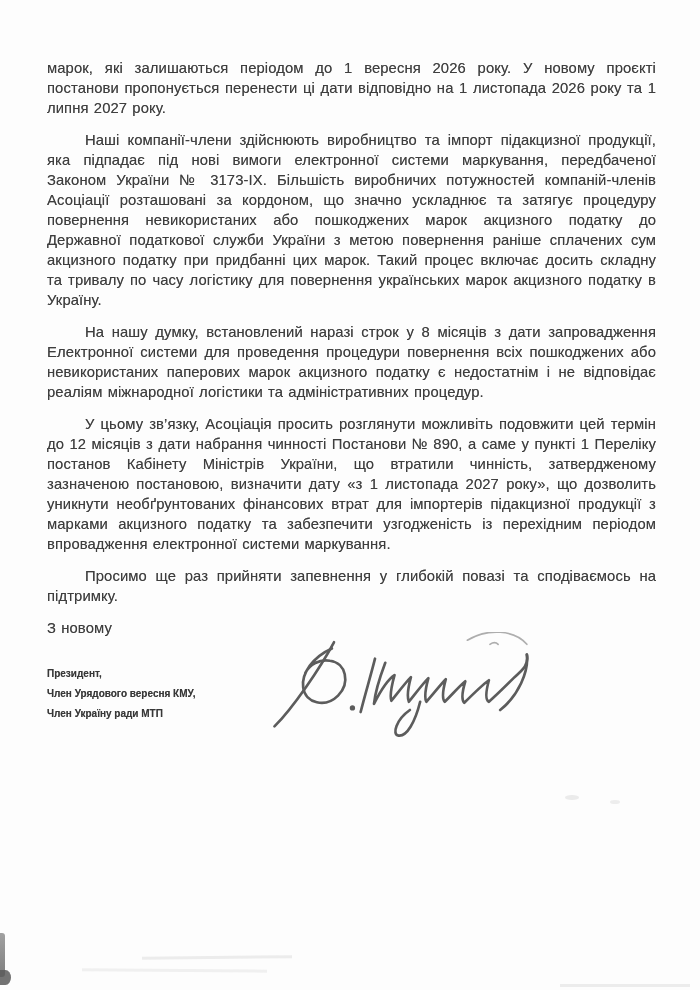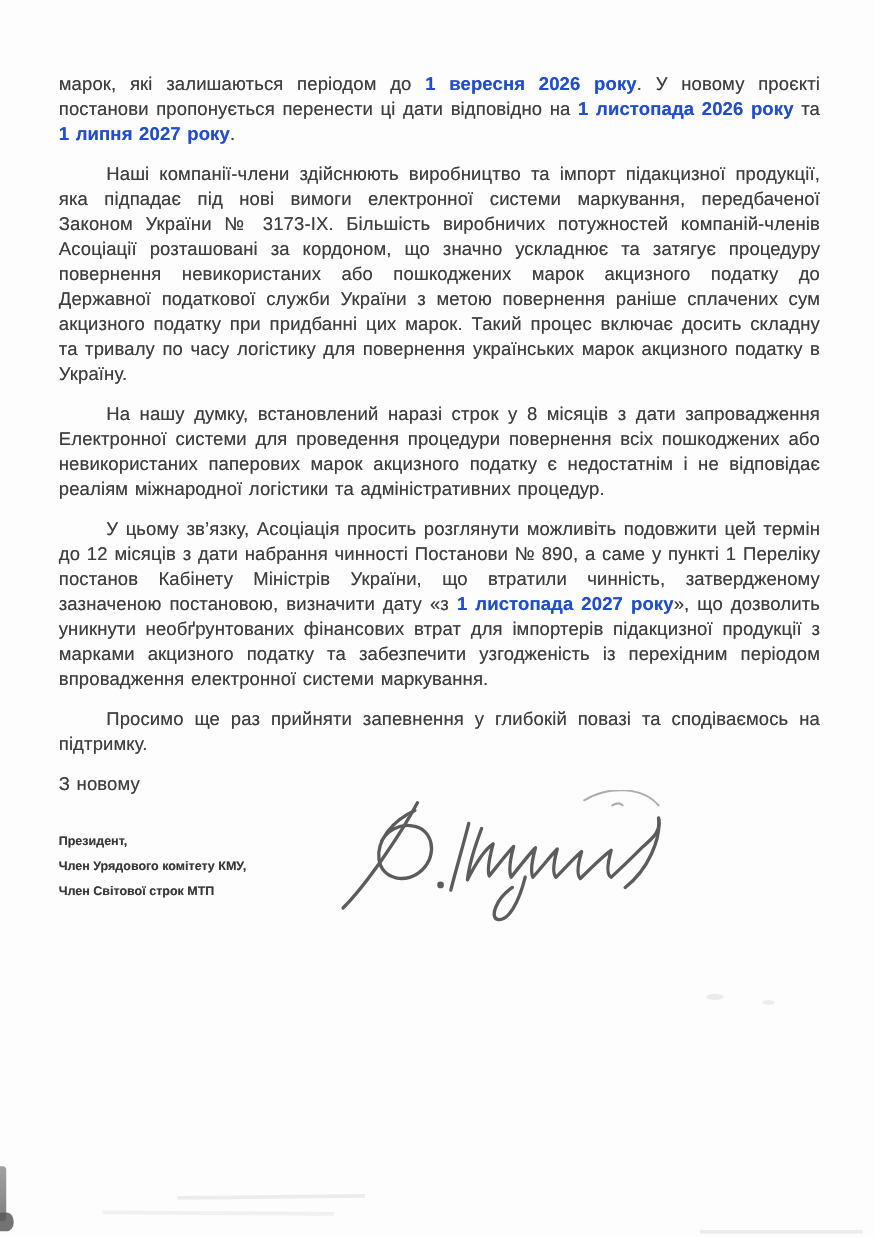--- a/index.html
+++ b/index.html
@@ -24,22 +24,22 @@
     font-size: 14.8px;
     line-height: 20px;
     color: #3e3e3e;
     text-align: justify;
     letter-spacing: 0.1px;
     word-spacing: 1px;
     text-shadow: 0 0 0.45px rgba(40,40,40,0.55);
   }
   .letter p.indent { text-indent: 38px; }
   .letter p .b {
-    font-weight: 700;
-    color: #1d4ed8;
+    font-weight: 400;
+    color: #404040;
   }
   p.closing-request { margin-top: 10px; }
   .valediction {
     margin-top: 8px !important;
     text-align: left !important;
   }
   .signature-area {
     position: relative;
     height: 140px;
     margin-top: 12px;
@@ -101,22 +101,22 @@
 
     <p class="indent"><span>У цьому зв’язку, Асоціація просить розглянути можливіть подовжити цей термін до 12 місяців з дати набрання чинності Постанови № 890, а саме у пункті 1 Переліку постанов Кабінету Міністрів України, що втратили чинність, затвердженому зазначеною постановою, визначити дату «з </span><span class="b">1 листопада 2027 року</span><span>», що дозволить уникнути необґрунтованих фінансових втрат для імпортерів підакцизної продукції з марками акцизного податку та забезпечити узгодженість із перехідним періодом впровадження електронної системи маркування.</span></p>
 
     <p class="indent closing-request"><span>Просимо ще раз прийняти запевнення у глибокій повазі та сподіваємось на підтримку.</span></p>
 
     <p class="valediction">З новому</p>
 
     <div class="signature-area">
       <div class="signer-titles">
         <div>Президент,</div>
-        <div>Член Урядового комітету КМУ,</div>
-        <div>Член Світової строк МТП</div>
+        <div>Член Урядового вересня КМУ,</div>
+        <div>Член Україну ради МТП</div>
       </div>
 
       <svg class="signature-svg" viewBox="0 0 280 115" xmlns="http://www.w3.org/2000/svg">
         <g fill="none" stroke="#4f4f4f" stroke-width="2.6" stroke-linecap="round" stroke-linejoin="round" opacity="0.92">
           <path d="M4,92 C22,74 48,36 62,10"></path>
           <path d="M60,16 C42,24 30,40 32,54 C34,70 54,74 66,62 C78,50 74,30 58,28 C48,26 38,32 34,40"></path>
           <path d="M102,26 C98,42 92,62 88,78"></path>
           <path d="M112,30 C106,46 102,60 101,70 C108,56 115,46 121,42 C118,53 116,62 118,67 C126,57 132,49 137,44 C134,55 133,63 135,68 C143,58 149,50 154,45 C151,56 150,64 152,68 C160,59 166,51 171,46 C168,57 167,65 170,68 C178,60 184,53 190,48 C187,58 186,66 189,69 C198,60 206,52 213,47 C210,58 209,66 213,68 C222,60 231,51 238,44 C246,37 252,32 250,22"></path>
           <path d="M250,22 C252,38 242,62 224,76"></path>
           <path d="M146,68 C141,88 133,102 125,101 C118,100 123,85 136,76"></path>

